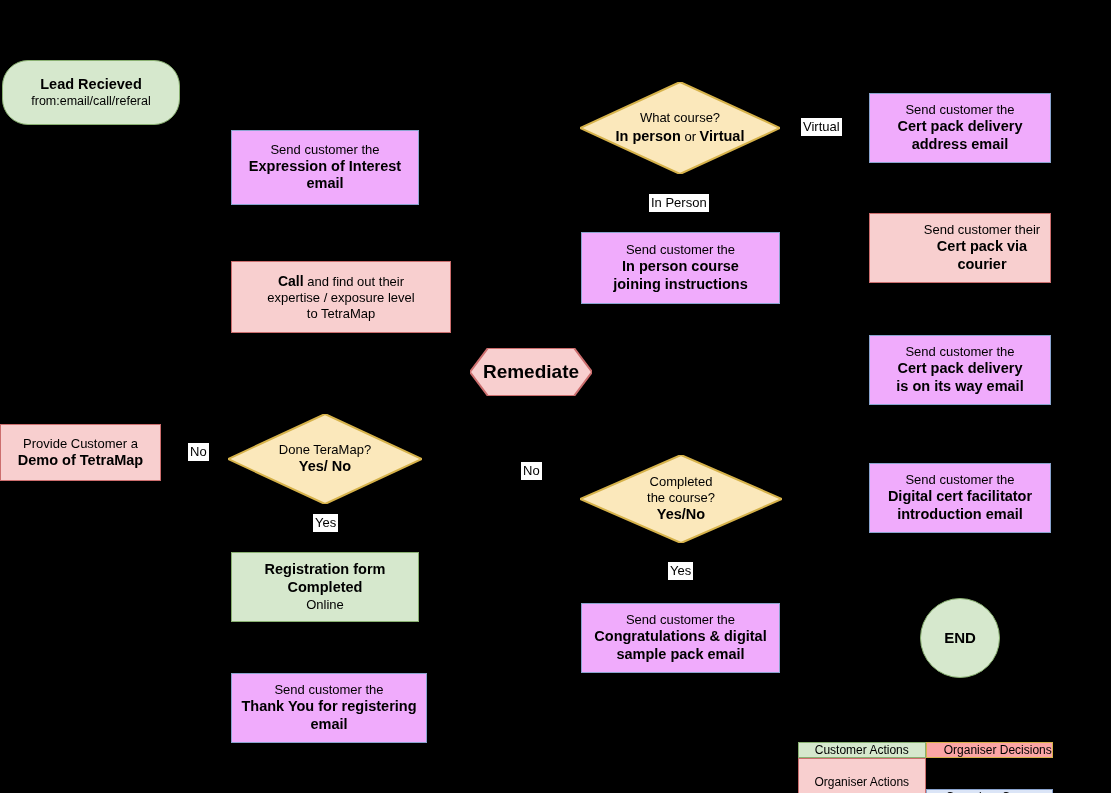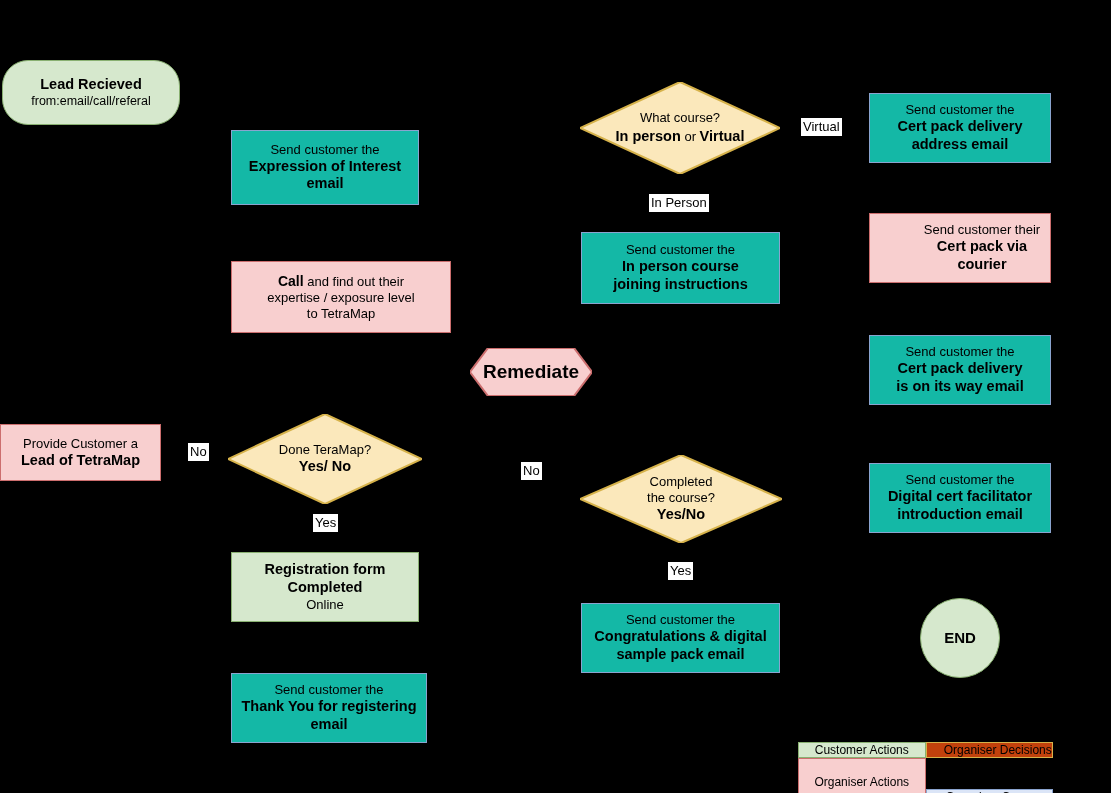--- a/index.html
+++ b/index.html
@@ -20,21 +20,21 @@
     box-sizing: border-box;
     display: flex;
     align-items: center;
     justify-content: center;
     text-align: center;
     color: #000000;
     line-height: 1.22;
   }
   .node .txt { width: 100%; padding: 0 6px; }
   .coms {           
-    background: #14b8a6;
+    background: #f0abfc;
     border: 1px solid #8aa4cf;
   }
   .orgact {         
     background: #f8cfcf;
     border: 1px solid #cc6e6e;
   }
   .custact {        
     background: #d6e8cd;
     border: 1px solid #89b071;
   }
@@ -112,21 +112,21 @@
   }
   #legend .cell {
     display: flex;
     align-items: center;
     justify-content: center;
     border: 1px solid #888;
     box-sizing: border-box;
     color: #000;
   }
   .lg-green  { background: #d6e8cd; border-color: #89b071 !important; }
-  .lg-yellow { background: #c2410c; border-color: #d6b24a !important; padding-left: 17px; }
+  .lg-yellow { background: #fca5a5; border-color: #d6b24a !important; padding-left: 17px; }
   .lg-red    { background: #f8cfcf; border-color: #cc6e6e !important; }
   .lg-blue   { background: #dbe5f7; border-color: #8aa4cf !important; margin-top: 31px; }
 </style>
 </head>
 <body>
 
 <div id="canvas">
 
   <div class="node terminator" style="left:2px; top:60px; width:178px; height:65px;">
     <div class="txt">
@@ -149,21 +149,21 @@
         <span class="b2">Call</span><span> and find out their</span>
       </div>
       <div class="t-norm">expertise / exposure level</div>
       <div class="t-norm">to TetraMap</div>
     </div>
   </div>
 
   <div class="node orgact" style="left:0px; top:424px; width:161px; height:57px;">
     <div class="txt">
       <div class="t-norm">Provide Customer a</div>
-      <div class="b">Lead of TetraMap</div>
+      <div class="b">Demo of TetraMap</div>
     </div>
   </div>
 
   <div class="node decision" style="left:228px; top:414px; width:194px; height:90px;">
     <svg class="diamond-shape" viewBox="0 0 194 90" preserveAspectRatio="none">
       <polygon points="97,0 194,45 97,90 0,45" fill="#fbe8bb" stroke="#d6b24a" stroke-width="2"></polygon>
     </svg>
     <div class="diamond-label">
       <div class="t-norm">Done TeraMap?</div>
       <div class="b">Yes/ No</div>

